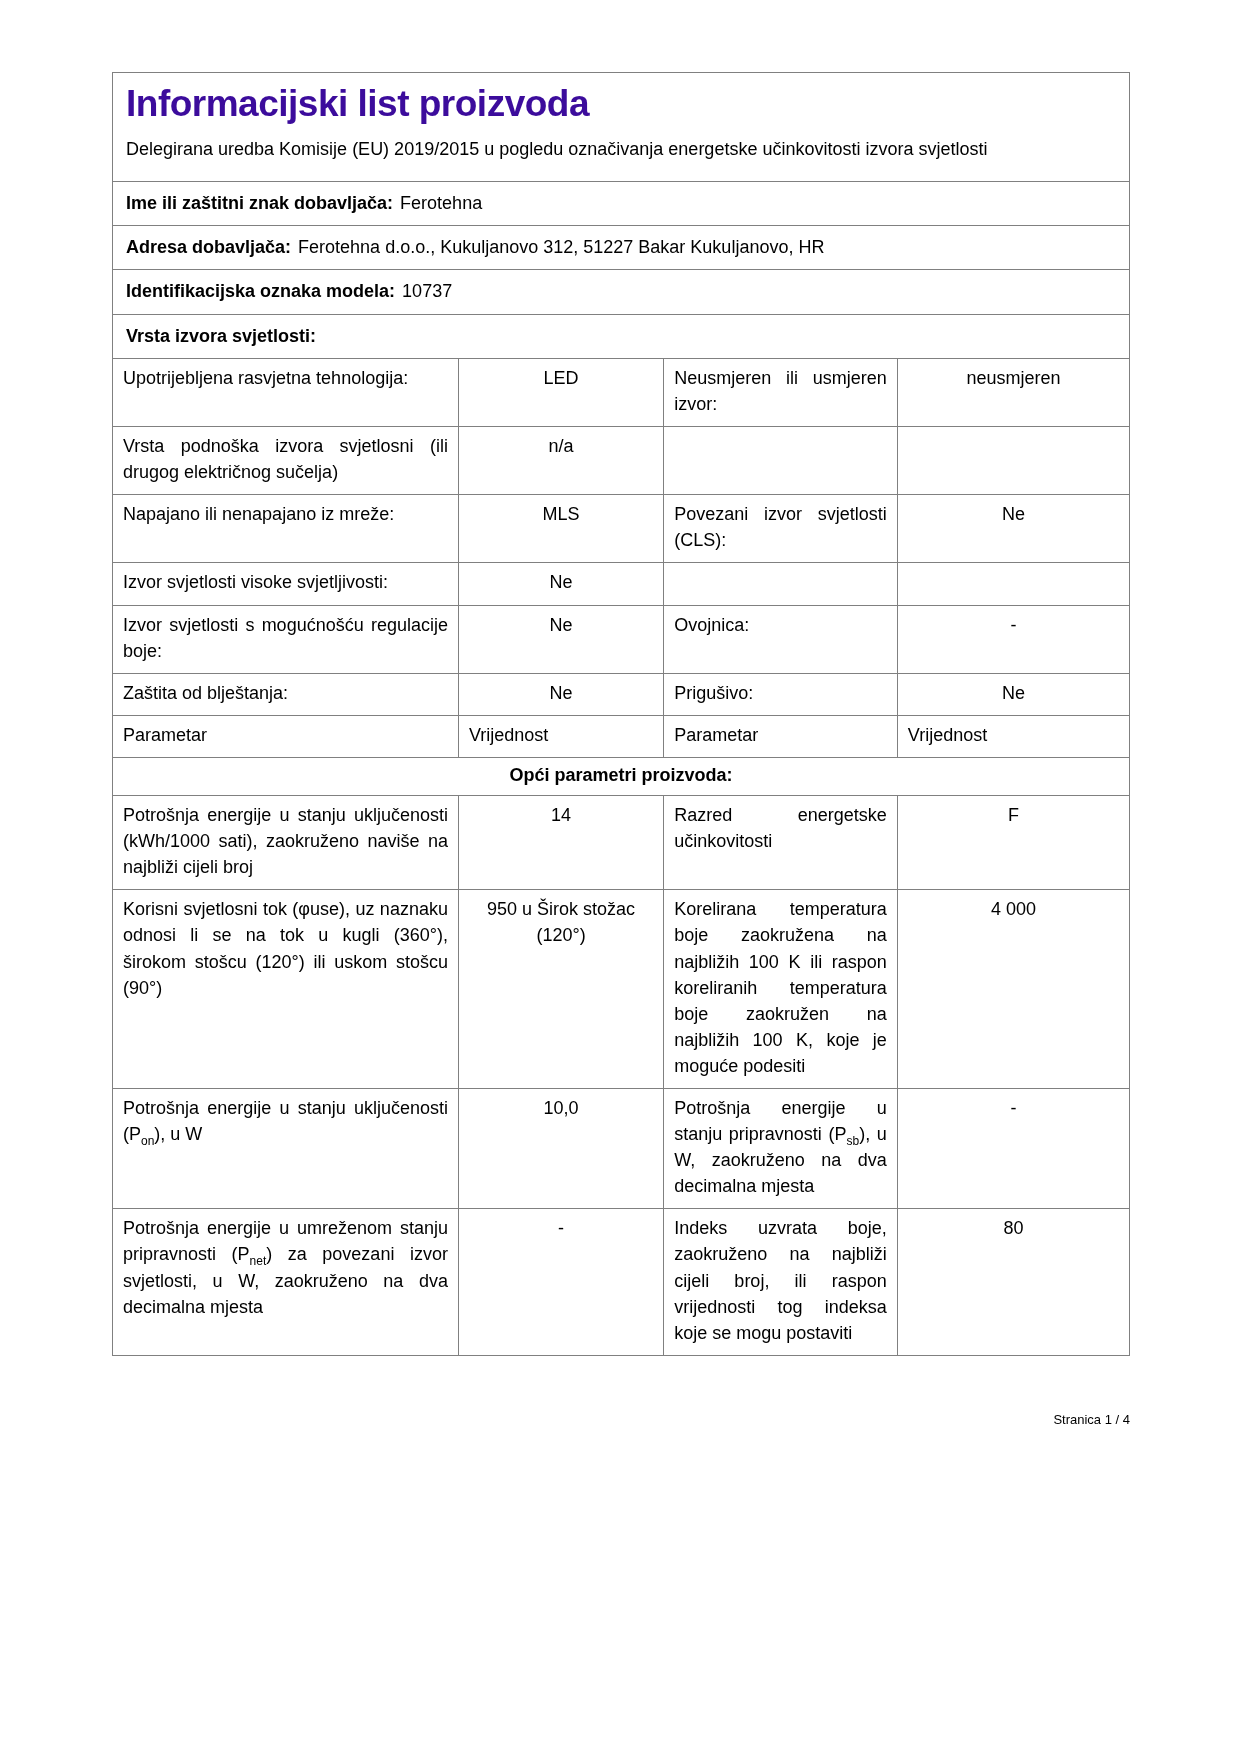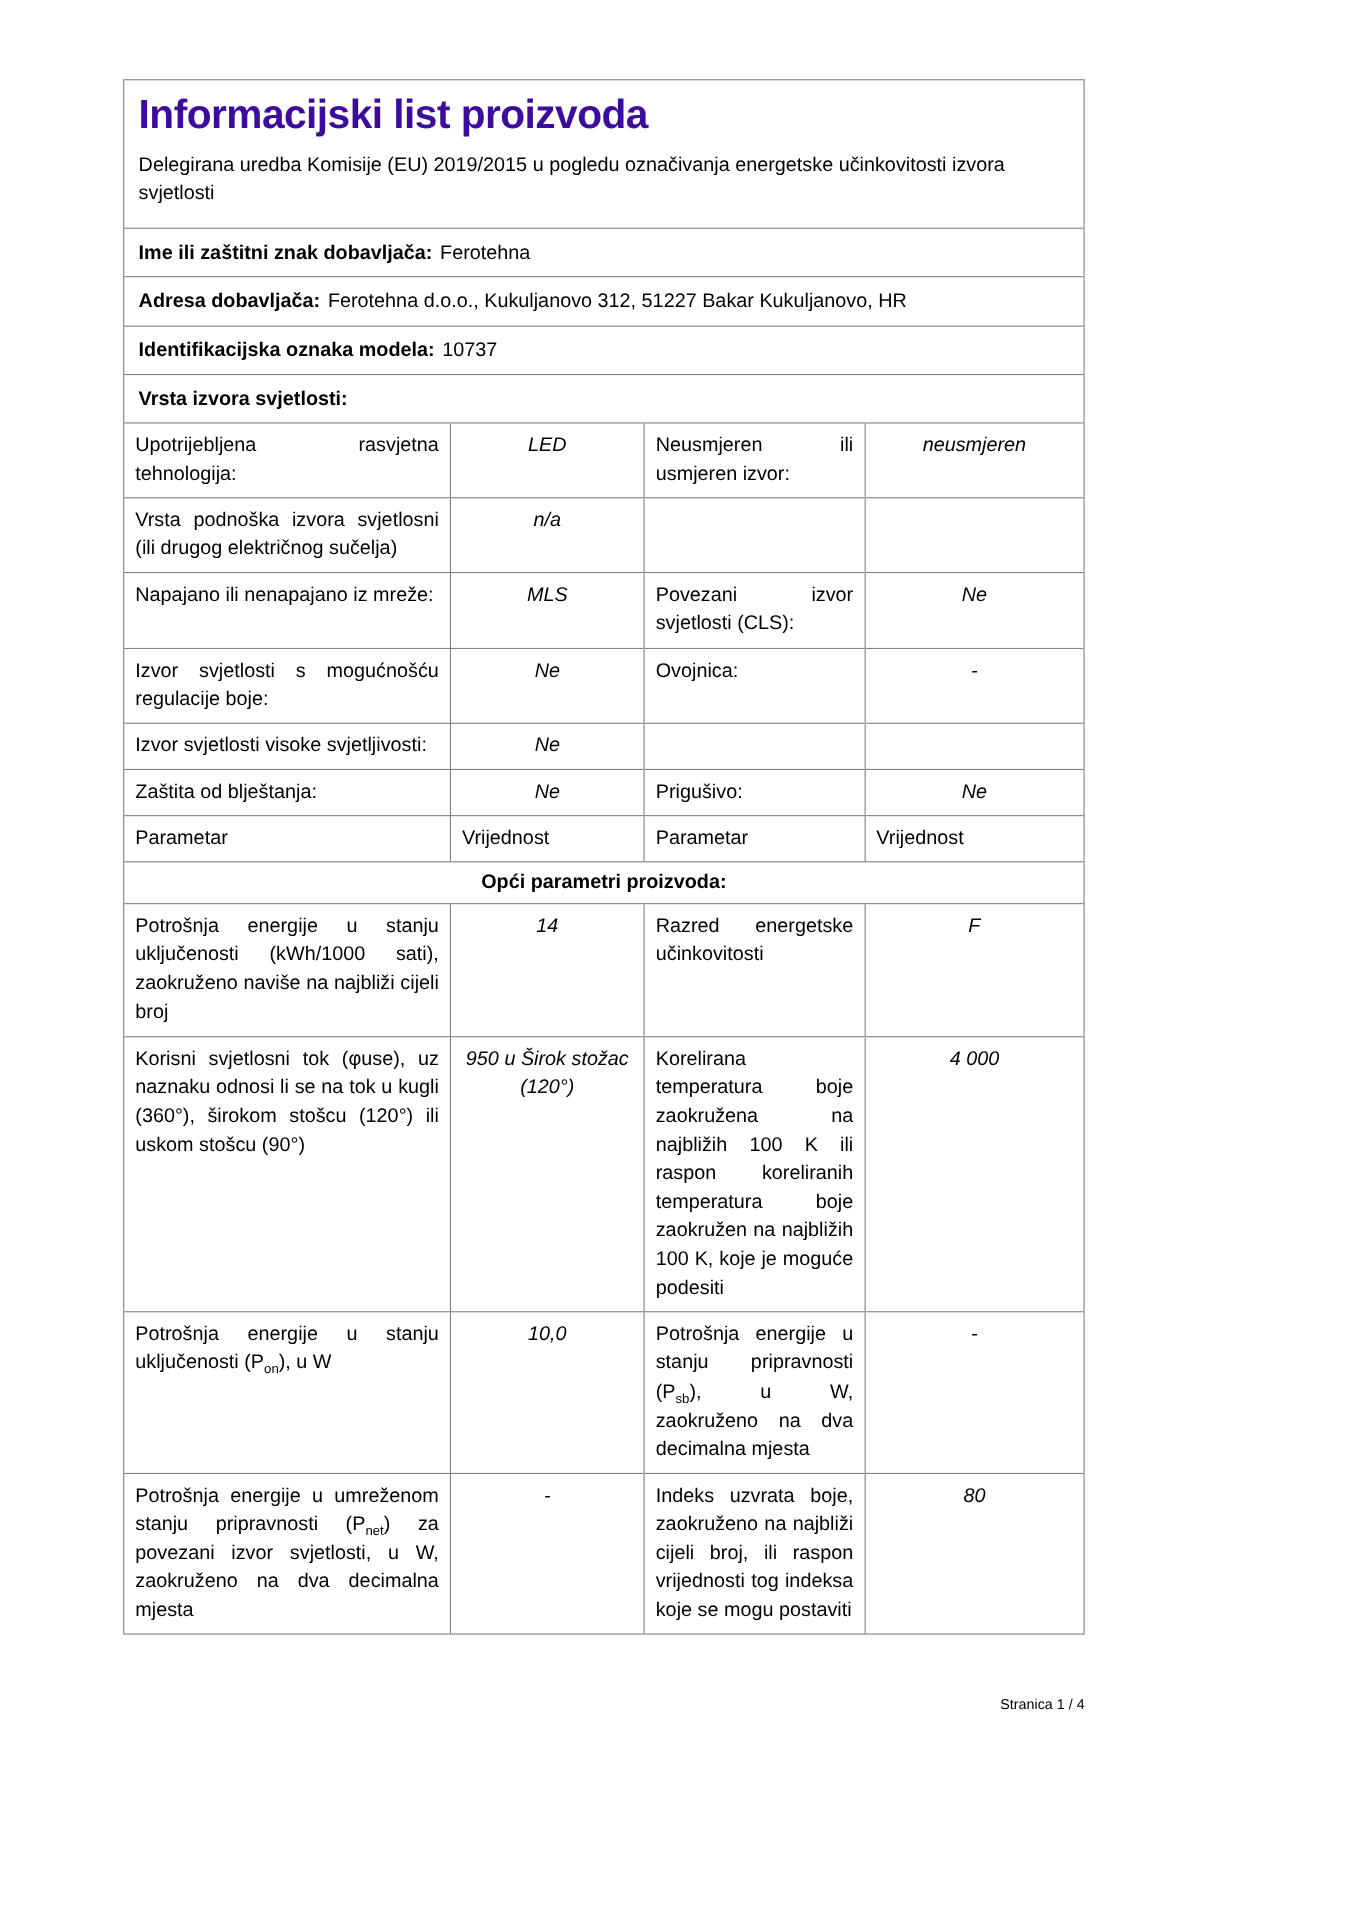--- a/index.html
+++ b/index.html
@@ -1,40 +1,40 @@
 <!DOCTYPE html>
 <html lang="hr"><head>
 <meta charset="utf-8">
 <style>
   html,body { margin:0; padding:0; }
   body {
     width:1241px; height:1754px; background:#ffffff; color:#000;
     font-family:"Liberation Sans", sans-serif; position:relative;
     -webkit-font-smoothing:antialiased;
   }
-  .sheet { position:absolute; left:112px; top:72px; width:874px; }
+  .sheet { position:absolute; left:112px; top:72px; width:1018px; }
   .box { border:1px solid #808080; background:#fff; }
 
   .title-block { padding:10px 13px 15px 13px; }
   .doc-title { margin:0; font-size:37px; font-weight:700; letter-spacing:-0.5px; }
   .doc-subtitle { margin:11px 0 4px 0; font-size:18px; line-height:1.45; }
 
   .info-row { border-top:1px solid #808080; padding:9px 13px; font-size:18px; line-height:1.4; }
   .info-row .lbl { font-weight:700; }
   .info-row .val { margin-left:7px; }
 
   table.grid { width:100%; border-collapse:collapse; table-layout:fixed; }
   table.grid td {
     border-top:1px solid #808080; border-left:1px solid #808080;
     font-size:18px; line-height:1.45; padding:6px 10px 9px 10px; vertical-align:top;
     word-wrap:break-word;
   }
   table.grid td:first-child { border-left:none; }
   td.j { text-align:justify; }
-  td.c { text-align:center;font-style:italic; }
+  td.c { text-align:center; }
   sub { font-size:12px; line-height:0; }
 
   .section-head {
     border-top:1px solid #808080; text-align:center; font-weight:700;
     font-size:18px; padding:5px 10px 7px 10px; line-height:1.4;
   }
 
   .footer { margin-top:56px; text-align:right; font-size:13px; color:#000; }
 </style>
 </head>
@@ -81,30 +81,30 @@
           <td class="j"></td>
           <td class="c"></td>
         </tr>
         <tr>
           <td class="j">Napajano ili nenapajano iz mreže:</td>
           <td class="c">MLS</td>
           <td class="j">Povezani izvor svjetlosti (CLS):</td>
           <td class="c">Ne</td>
         </tr>
         <tr>
+          <td class="j">Izvor svjetlosti visoke svjetljivosti:</td>
+          <td class="c">Ne</td>
+          <td class="j"></td>
+          <td class="c"></td>
+        </tr>
+        <tr>
           <td class="j">Izvor svjetlosti s mogućnošću regulacije boje:</td>
           <td class="c">Ne</td>
           <td class="j">Ovojnica:</td>
           <td class="c">-</td>
-        </tr>
-        <tr>
-          <td class="j">Izvor svjetlosti visoke svjetljivosti:</td>
-          <td class="c">Ne</td>
-          <td class="j"></td>
-          <td class="c"></td>
         </tr>
         <tr>
           <td class="j">Zaštita od blještanja:</td>
           <td class="c">Ne</td>
           <td class="j">Prigušivo:</td>
           <td class="c">Ne</td>
         </tr>
       </tbody>
     </table>
 

